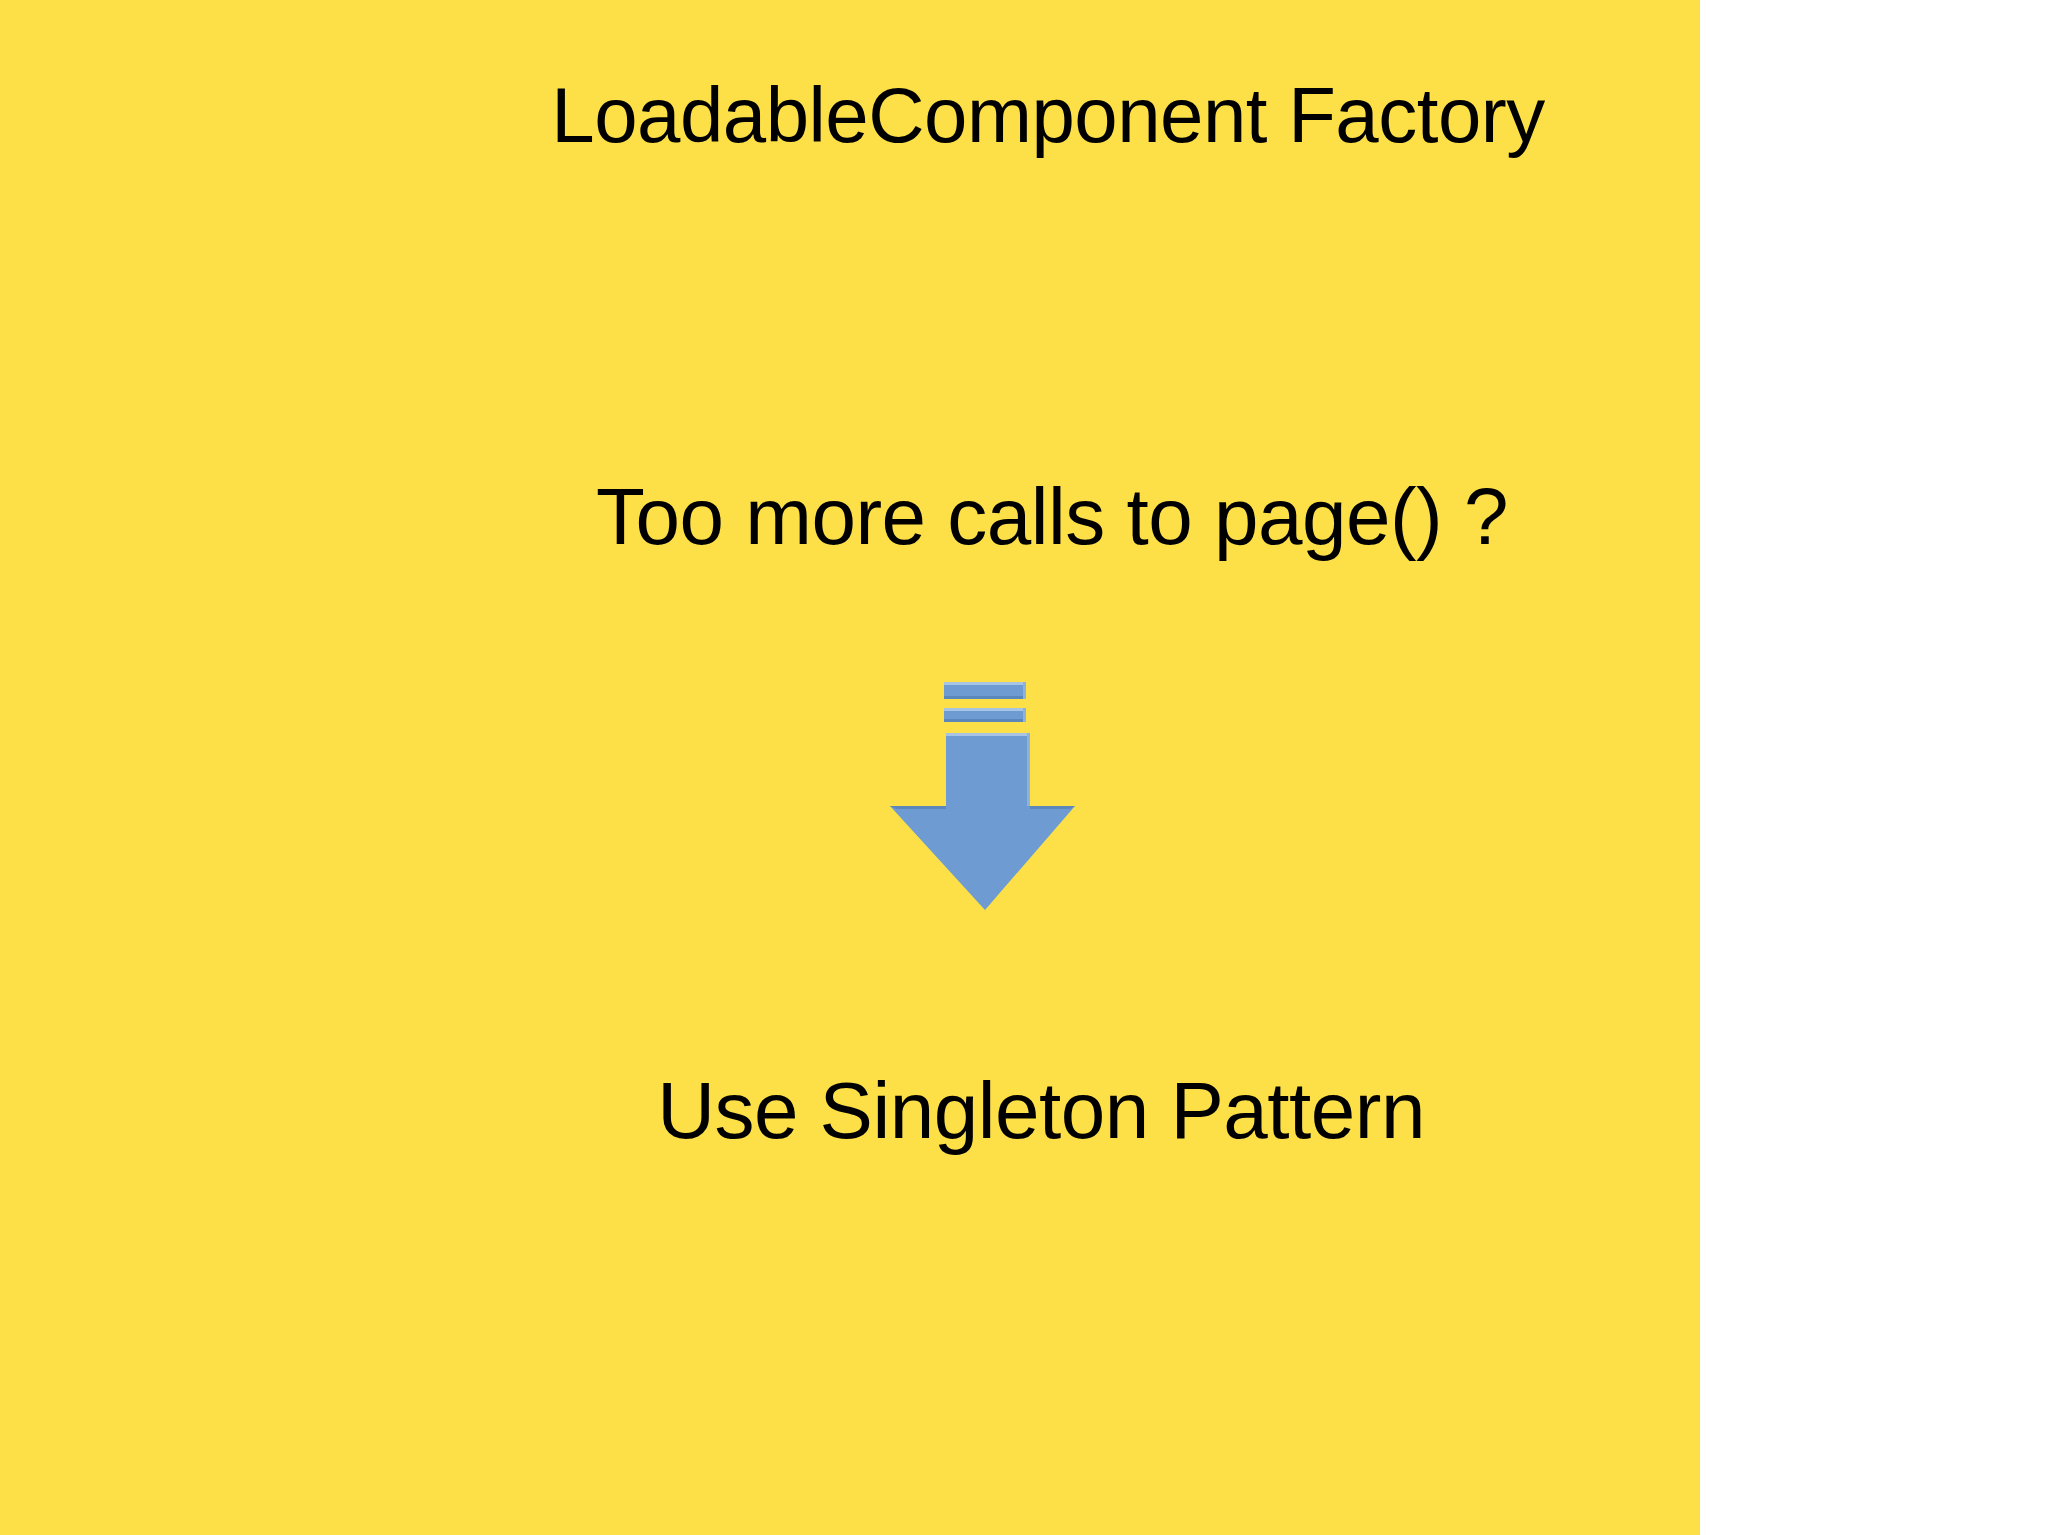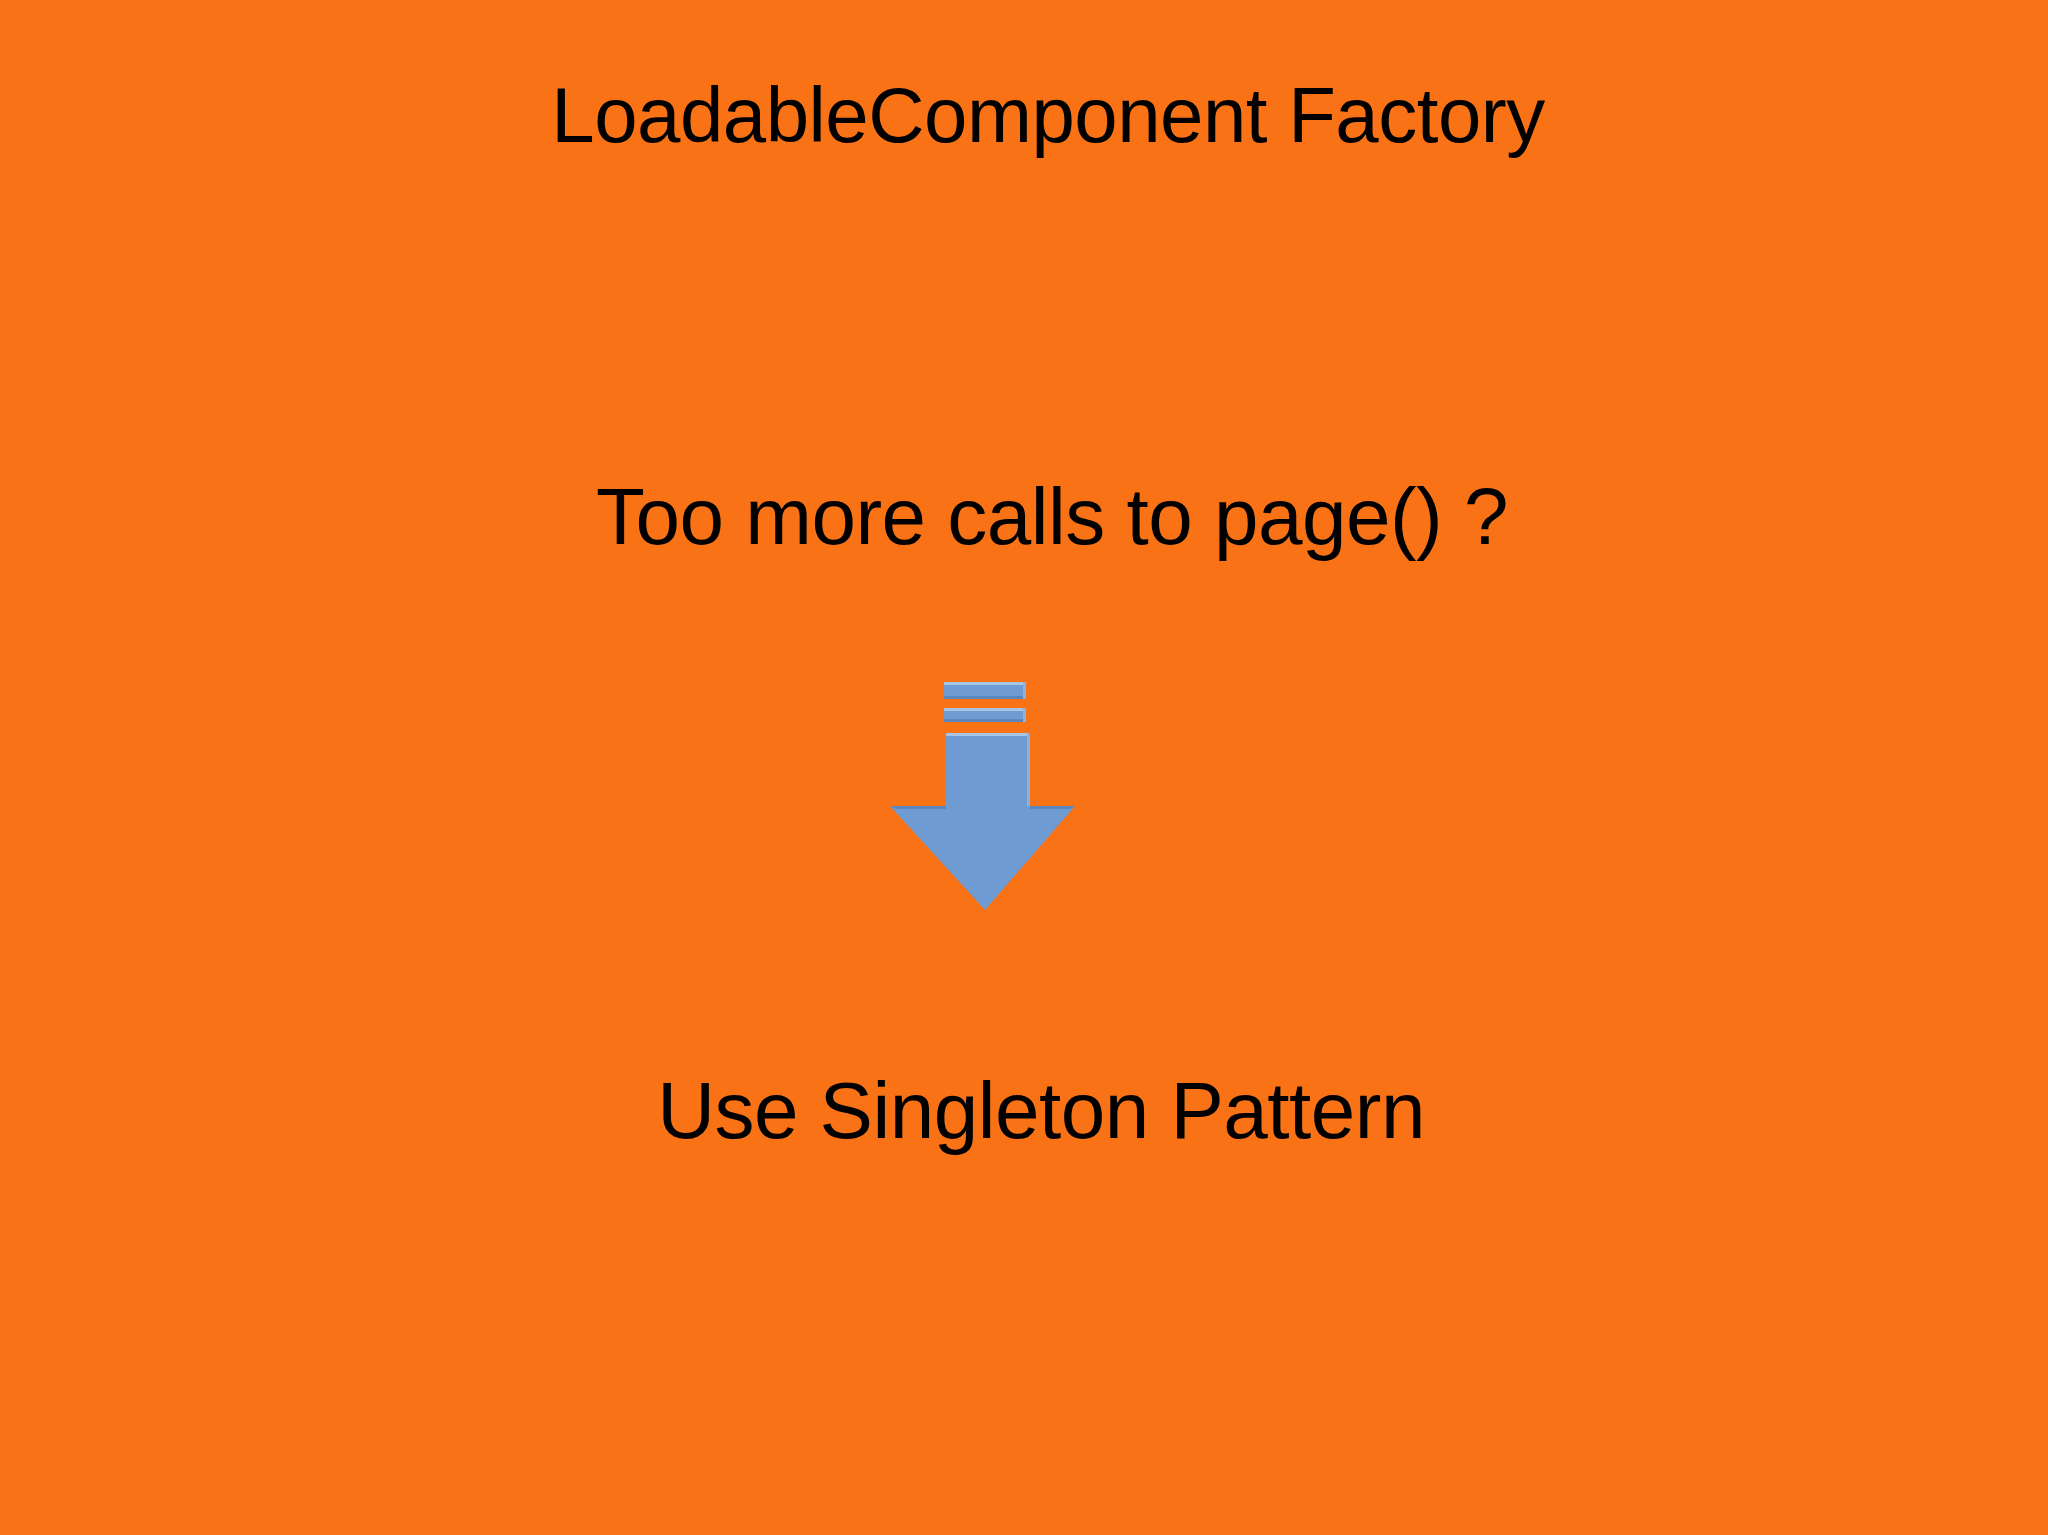--- a/index.html
+++ b/index.html
@@ -8,23 +8,23 @@
     background: #ffffff;
   }
   body {
     width: 2048px;
     height: 1535px;
     overflow: hidden;
     font-family: "Liberation Sans", sans-serif;
   }
   #slide {
     position: relative;
-    width: 2048px;
+    width: 1700px;
     height: 1535px;
-    background: #f97316;
+    background: #fde047;
   }
   .slide-text {
     position: absolute;
     color: #000000;
     font-family: "Liberation Sans", sans-serif;
     font-weight: 400;
     white-space: nowrap;
     line-height: 1.0;
   }
   #title-text {

